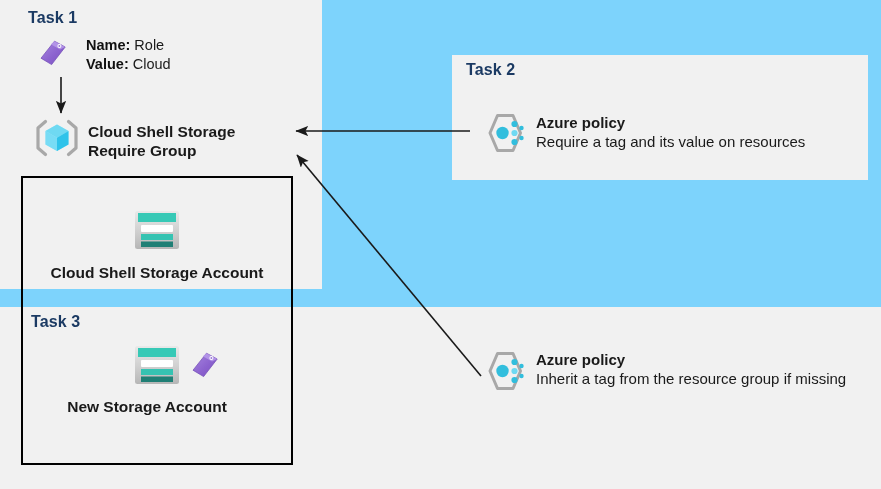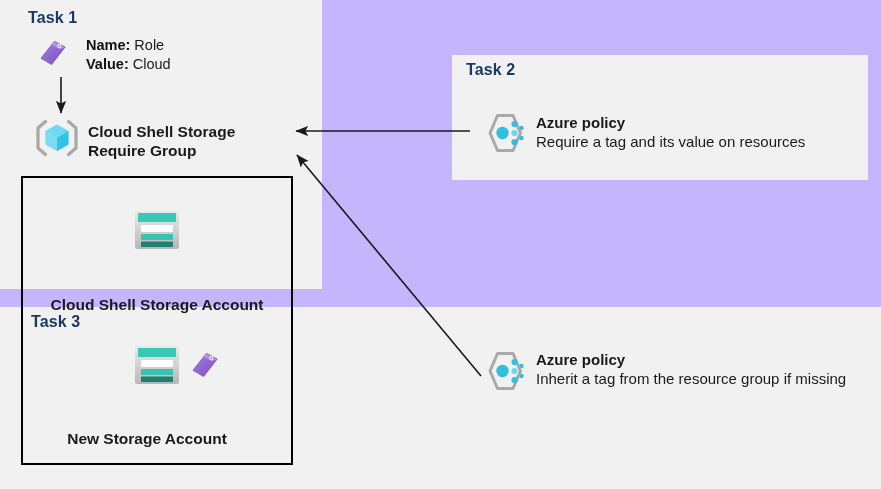--- a/index.html
+++ b/index.html
@@ -4,21 +4,21 @@
 <style>
   html, body {
     margin: 0;
     padding: 0;
     background: #ffffff;
   }
   #canvas {
     position: relative;
     width: 881px;
     height: 489px;
-    background: #c4b5fd;
+    background: #7dd3fc;
     font-family: "Liberation Sans", sans-serif;
     overflow: hidden;
   }
 
   
   .panel {
     position: absolute;
     background: #f1f1f1;
   }
   #panel-left-top   { left: 0;   top: 0;   width: 322px; height: 289px; }
@@ -71,21 +71,20 @@
   }
   #rg-title { left: 88px; top: 122px; width: 190px; }
 
   .center-caption {
     position: absolute;
     font-size: 15.5px;
     font-weight: bold;
     color: #1a1a1a;
     text-align: center;
     white-space: nowrap;
-    margin-top: 32px;
   }
   #css-caption { left: 21px; top: 264px; width: 272px; }
   #nsa-caption { left: 21px; top: 398px; width: 252px; }
 
   
   .policy-block {
     position: absolute;
     color: #1a1a1a;
   }
   .policy-name {

